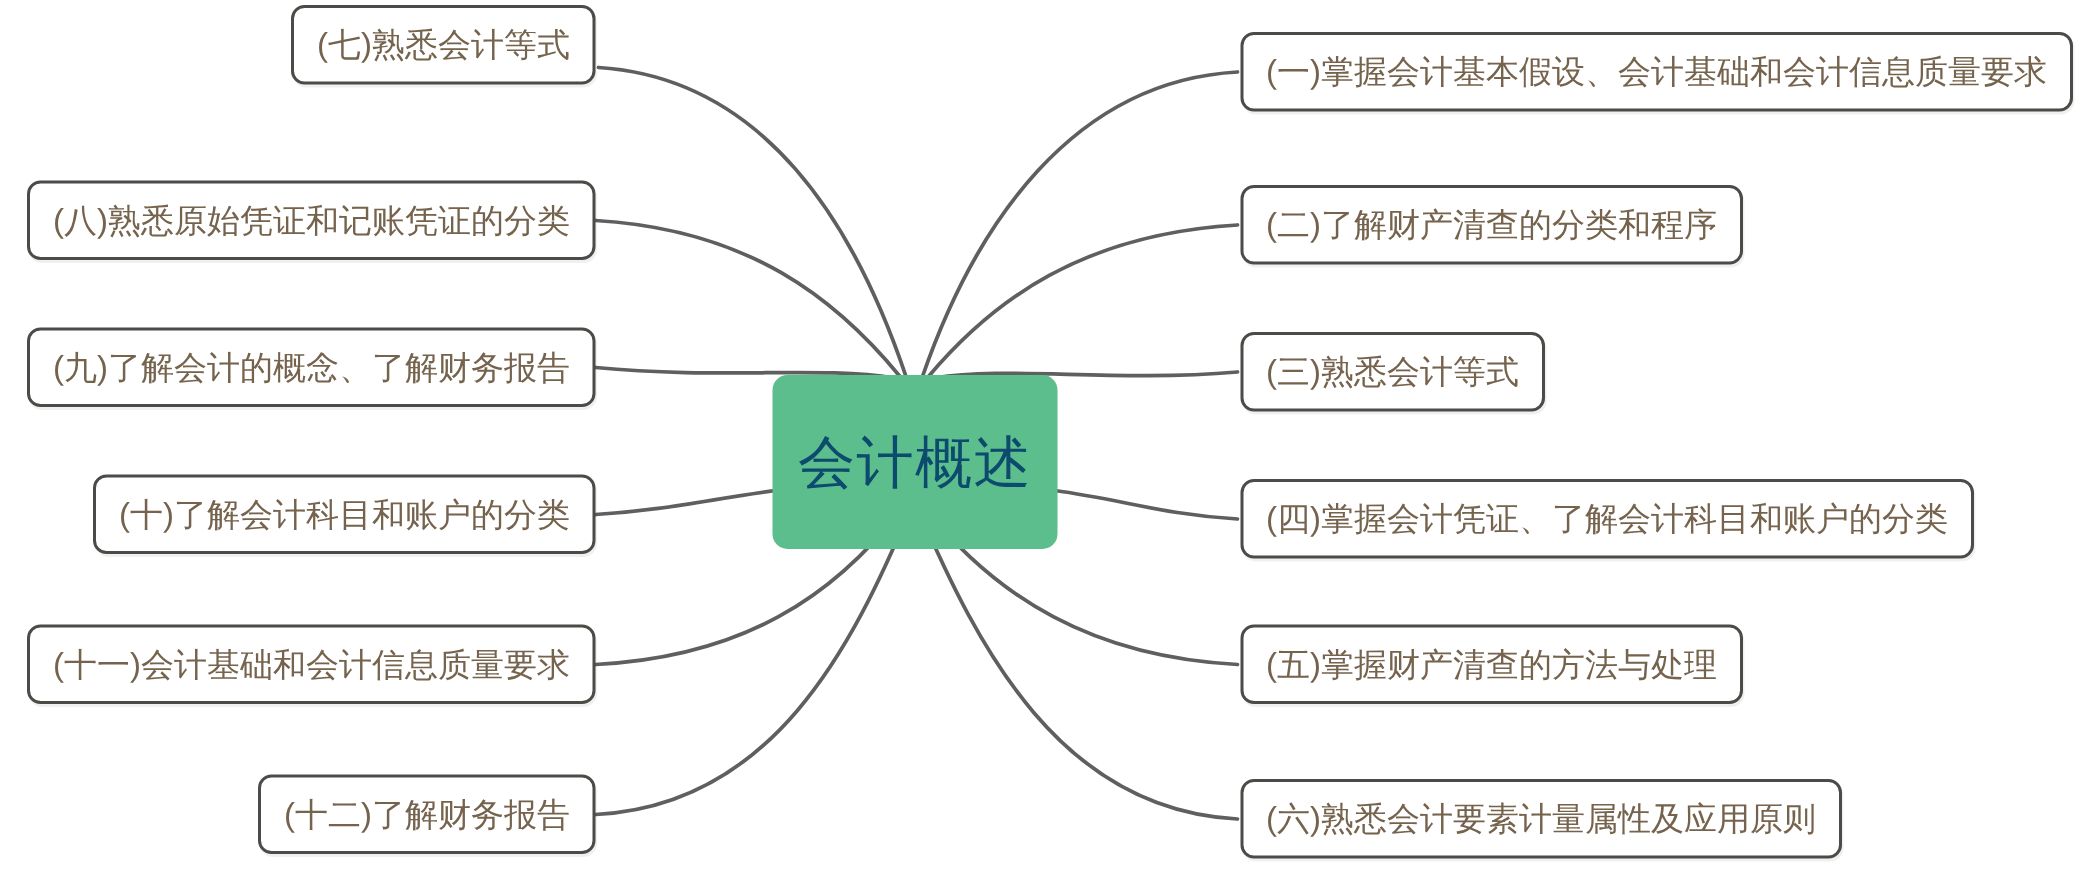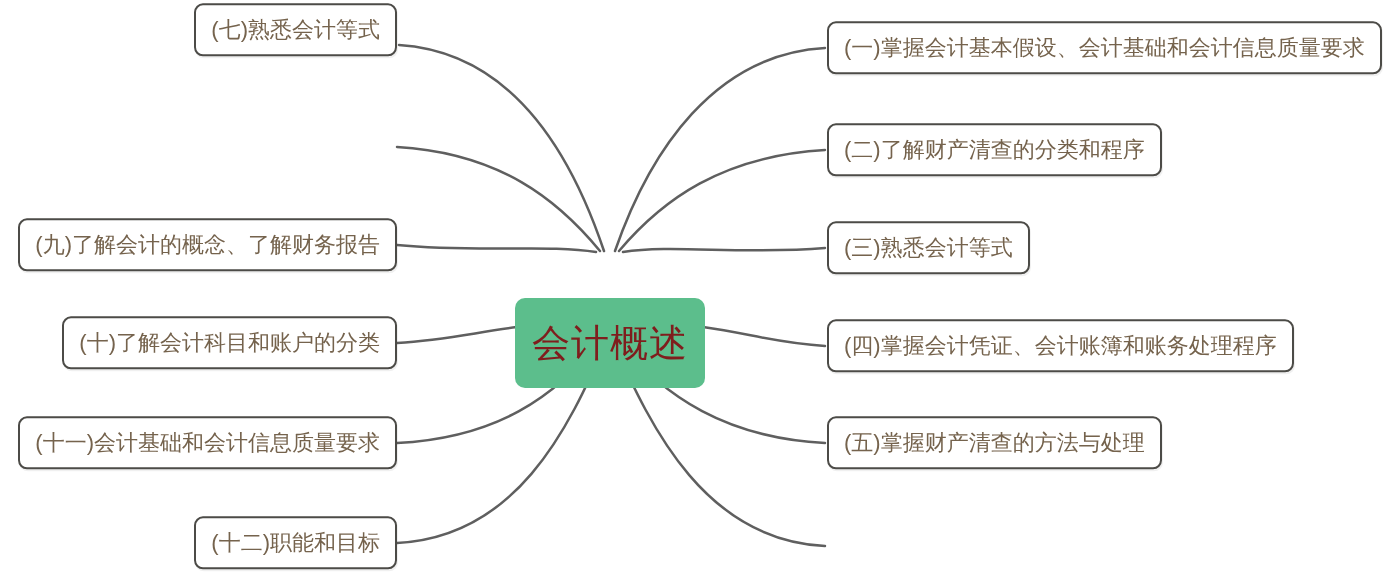--- a/index.html
+++ b/index.html
@@ -43,32 +43,31 @@
     box-sizing: border-box;
     cursor: default;
   }
   .node.left-node { right: 1003px; }
   .node.right-node { left: 827px; }
   .central-node {
     position: absolute;
     left: 515px;
     top: 250px;
     width: 190px;
-    height: 90px;
+    height: 116px;
     background: #5cbe8c;
     border-radius: 10px;
     display: flex;
     align-items: center;
     justify-content: center;
-    color: #7f1d1d;
+    color: #0c4a6e;
     font-size: 38px;
     font-weight: 500;
     letter-spacing: 1px;
     white-space: nowrap;
-    margin-top: 48px;
   }
 </style>
 </head>
 <body>
 
 <div class="canvas">
 
   <svg class="connectors" viewBox="0 0 1400 586" xmlns="http://www.w3.org/2000/svg">
     <path d="M399,45 C510,52 570,150 604,251"></path>
     <path d="M397,147 C500,153 558,200 600,251"></path>
@@ -78,26 +77,28 @@
     <path d="M397,543 C515,537 568,432 607,339"></path>
     <path d="M825,48 C715,54 650,150 615,251"></path>
     <path d="M825,150 C722,156 662,200 619,251"></path>
     <path d="M825,248 C742,255 672,244 623,252"></path>
     <path d="M825,346 C775,343 748,333 703,327"></path>
     <path d="M825,443 C728,438 664,398 616,338"></path>
     <path d="M825,546 C707,540 652,432 612,339"></path>
   </svg>
 
   <div class="node left-node" style="top:30px">(七)熟悉会计等式</div>
+  <div class="node left-node" style="top:147px">(八)熟悉原始凭证和记账凭证的分类</div>
   <div class="node left-node" style="top:245px">(九)了解会计的概念、了解财务报告</div>
   <div class="node left-node" style="top:343px">(十)了解会计科目和账户的分类</div>
   <div class="node left-node" style="top:443px">(十一)会计基础和会计信息质量要求</div>
-  <div class="node left-node" style="top:543px">(十二)职能和目标</div>
+  <div class="node left-node" style="top:543px">(十二)了解财务报告</div>
 
   <div class="node right-node" style="top:48px">(一)掌握会计基本假设、会计基础和会计信息质量要求</div>
   <div class="node right-node" style="top:150px">(二)了解财产清查的分类和程序</div>
   <div class="node right-node" style="top:248px">(三)熟悉会计等式</div>
-  <div class="node right-node" style="top:346px">(四)掌握会计凭证、会计账簿和账务处理程序</div>
+  <div class="node right-node" style="top:346px">(四)掌握会计凭证、了解会计科目和账户的分类</div>
   <div class="node right-node" style="top:443px">(五)掌握财产清查的方法与处理</div>
+  <div class="node right-node" style="top:546px">(六)熟悉会计要素计量属性及应用原则</div>
 
   <div class="central-node">会计概述</div>
 
 </div>
 
 </body></html>

